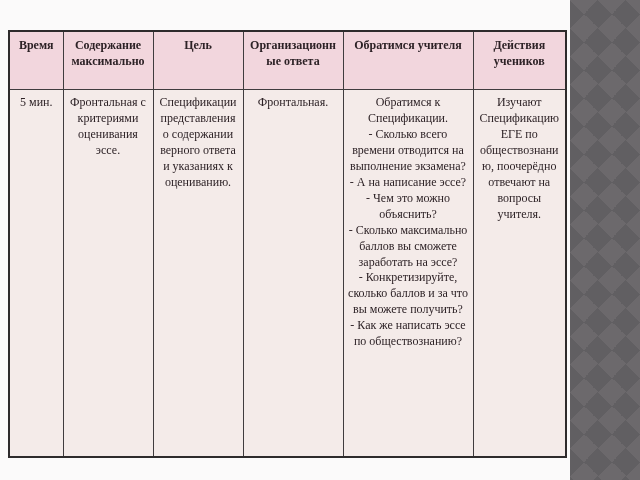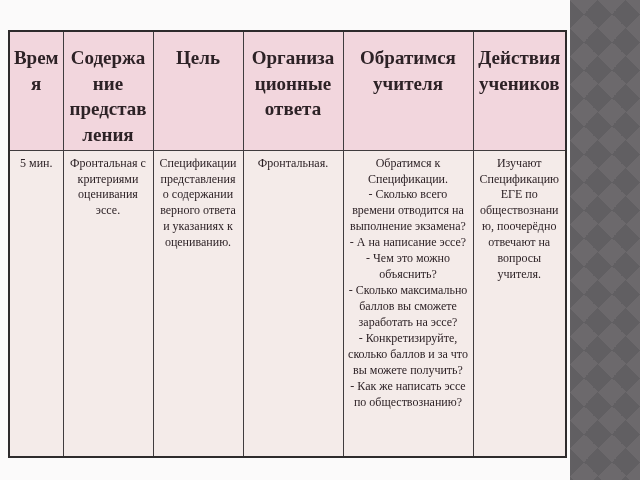--- a/index.html
+++ b/index.html
@@ -36,26 +36,26 @@
   }
   table.lesson-table, table.lesson-table th, table.lesson-table td {
     border: 1px solid #403c3e;
   }
   table.lesson-table {
     border-width: 2px;
     border-color: #2e2b2c;
   }
   .lesson-table th {
     background: #f2d6dd;
-    font-size: 19px;
+    font-size: 12px;
     font-weight: bold;
     line-height: 1.35;
     vertical-align: top;
     text-align: center;
-    padding: 13px 3px 2px 3px;
+    padding: 5px 3px 2px 3px;
     height: 50px;
     overflow-wrap: break-word;
     word-wrap: break-word;
     word-break: break-word;
     margin-left: 32px;
   }
   .lesson-table td {
     background: #f4ebe9;
     font-size: 12px;
     line-height: 1.33;
@@ -83,21 +83,21 @@
       <col style="width:54px">
       <col style="width:90px">
       <col style="width:90px">
       <col style="width:100px">
       <col style="width:130px">
       <col style="width:93px">
     </colgroup>
     <thead>
       <tr>
         <th>Время</th>
-        <th>Содержание представления</th>
+        <th>Содержание максимально</th>
         <th>Цель</th>
         <th>Организационные ответа</th>
         <th>Обратимся учителя</th>
         <th>Действия учеников</th>
       </tr>
     </thead>
     <tbody>
       <tr>
         <td>5 мин.</td>
         <td>Фронтальная с критериями оценивания эссе.</td>

